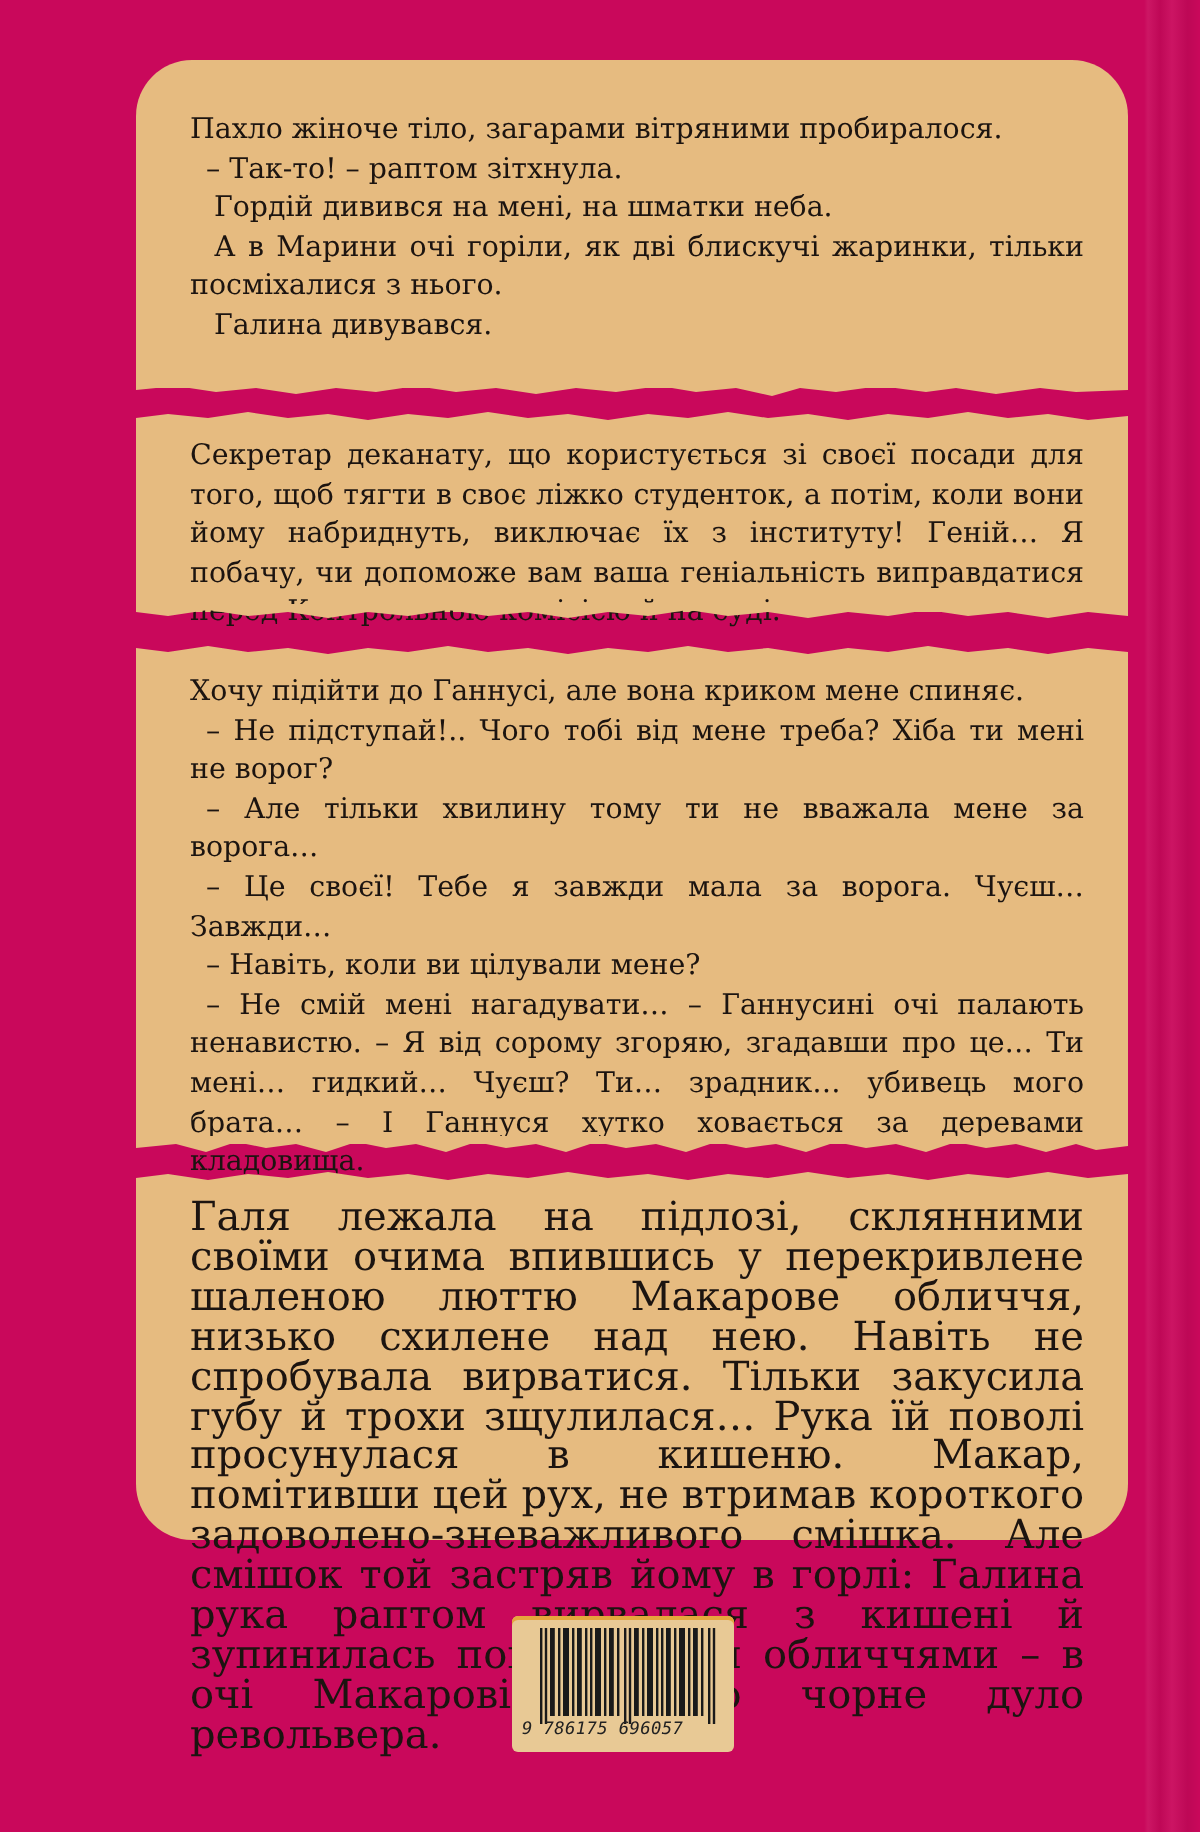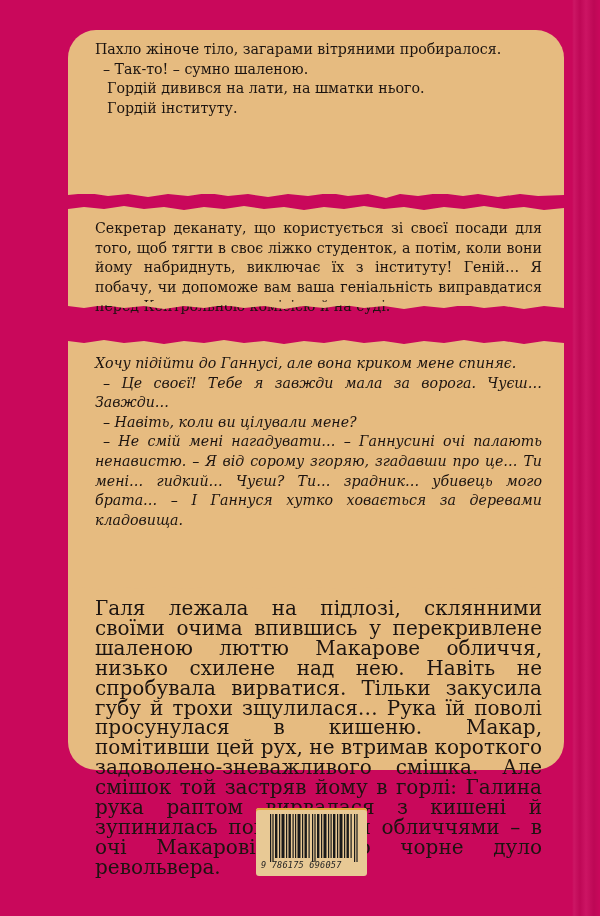--- a/index.html
+++ b/index.html
@@ -19,23 +19,23 @@
     background:#e6bb80;
     color:#1c1410;
     font-size:14.2px;
     line-height:19.6px;
     box-sizing:border-box;
     padding:0 22px 0 27px;
   }
   .panel p { margin:0; text-align:justify; text-align-last:left; }
   .panel p.ind { text-indent:12px; }
   .panel p.dl { text-indent:8px; }
-  .p1 { top:30px; height:164px; border-radius:28px 28px 0 0; padding-top:10px; }
+  .p1 { top:30px; height:164px; border-radius:28px 28px 0 0; padding-top:26px; }
   .p2 { top:210px; height:96px; padding-top:9px; }
-  .p3 { top:344px; height:245px; padding-top:10px;font-style:italic; }
+  .p3 { top:327px; height:245px; padding-top:10px; }
   .p4 { top:590px; height:180px; padding-top:9px; border-radius:0 0 28px 28px; font-size:20px; line-height:19.9px; }
   .torn { position:absolute; left:0; width:496px; height:10px; }
   .torn.bottom { bottom:-6px; }
   .torn.top { top:-6px; }
   .barcode {
     position:absolute; left:256px; top:808px; width:111px; height:68px;
     background:#e8c995; border-radius:3px;
     box-shadow: inset 0 2px 0 #e6a53c;
     font-style: italic;
   }
@@ -46,43 +46,46 @@
     white-space:pre;
   }
 </style>
 </head>
 <body>
 
 <div class="cover">
 
   <div class="panel p1">
     <p>Пахло жіноче тіло, загарами вітряними пробиралося.</p>
-    <p class="dl">– Так-то! – сумно шаленою.</p>
-    <p class="ind">Гордій дивився на лати, на шматки нього.</p>
-    <p class="ind">Гордій інституту.</p>
+    <p class="dl">– Так-то! – раптом зітхнула.</p>
+    <p class="ind">Гордій дивився на мені, на шматки неба.</p>
+    <p class="ind">А в Марини очі горіли, як дві блискучі жаринки, тільки посміхалися з нього.</p>
+    <p class="ind">Галина дивувався.</p>
     <svg class="torn bottom" viewBox="0 0 496 10" preserveAspectRatio="none">
       <path d="M0,0 L496,0 L496,5 L470,6 L452,4 L430,7 L410,4 L395,6 L372,3 L350,6 L332,4 L318,8 L300,4 L280,6 L262,3 L240,6 L220,4 L200,7 L180,4 L160,6 L140,3 L120,6 L100,4 L80,7 L60,4 L40,6 L20,3 L0,5 Z" fill="#e6bb80"></path>
     </svg>
   </div>
 
   <div class="panel p2">
     <svg class="torn top" viewBox="0 0 496 10" preserveAspectRatio="none">
       <path d="M0,10 L496,10 L496,4 L476,6 L456,3 L436,5 L416,2 L396,5 L376,3 L356,6 L336,3 L316,5 L296,2 L276,5 L256,3 L236,6 L216,3 L196,5 L176,2 L156,5 L136,3 L116,6 L96,3 L76,5 L56,2 L36,5 L16,3 L0,5 Z" fill="#e6bb80"></path>
     </svg>
     <p>Секретар деканату, що користується зі своєї посади для того, щоб тягти в своє ліжко студенток, а потім, коли вони йому набриднуть, виключає їх з інституту! Геній… Я побачу, чи допоможе вам ваша геніальність виправдатися перед Контрольною комісією й на суді.</p>
     <svg class="torn bottom" viewBox="0 0 496 10" preserveAspectRatio="none">
       <path d="M0,0 L496,0 L496,6 L476,4 L456,7 L436,4 L416,6 L396,3 L376,6 L356,4 L336,7 L316,4 L296,6 L276,3 L256,6 L236,4 L216,7 L196,4 L176,6 L156,3 L136,6 L116,4 L96,7 L76,4 L56,6 L36,3 L16,6 L0,4 Z" fill="#e6bb80"></path>
     </svg>
   </div>
 
   <div class="panel p3">
     <svg class="torn top" viewBox="0 0 496 10" preserveAspectRatio="none">
       <path d="M0,10 L496,10 L496,5 L476,3 L456,6 L436,3 L416,5 L396,2 L376,5 L356,3 L336,6 L316,3 L296,5 L276,2 L256,5 L236,3 L216,6 L196,3 L176,5 L156,2 L136,5 L116,3 L96,6 L76,3 L56,5 L36,2 L16,5 L0,3 Z" fill="#e6bb80"></path>
     </svg>
     <p>Хочу підійти до Ганнусі, але вона криком мене спиняє.</p>
+    <p class="dl">– Не підступай!.. Чого тобі від мене треба? Хіба ти мені не ворог?</p>
+    <p class="dl">– Але тільки хвилину тому ти не вважала мене за ворога…</p>
     <p class="dl">– Це своєї! Тебе я завжди мала за ворога. Чуєш… Завжди…</p>
     <p class="dl">– Навіть, коли ви цілували мене?</p>
     <p class="dl">– Не смій мені нагадувати… – Ганнусині очі палають ненавистю. – Я від сорому згоряю, згадавши про це… Ти мені… гидкий… Чуєш? Ти… зрадник… убивець мого брата… – І Ганнуся хутко ховається за деревами кладовища.</p>
     <svg class="torn bottom" viewBox="0 0 496 10" preserveAspectRatio="none">
       <path d="M0,0 L496,0 L496,5 L480,7 L470,4 L455,8 L440,4 L425,6 L410,3 L395,8 L380,4 L365,6 L350,3 L335,8 L320,4 L305,6 L290,3 L275,8 L260,4 L245,6 L230,3 L215,8 L200,4 L185,6 L170,3 L155,8 L140,4 L125,6 L110,3 L95,8 L80,4 L65,6 L50,3 L35,8 L20,4 L0,6 Z" fill="#e6bb80"></path>
     </svg>
   </div>
 
   <div class="panel p4">
     <svg class="torn top" viewBox="0 0 496 10" preserveAspectRatio="none">

